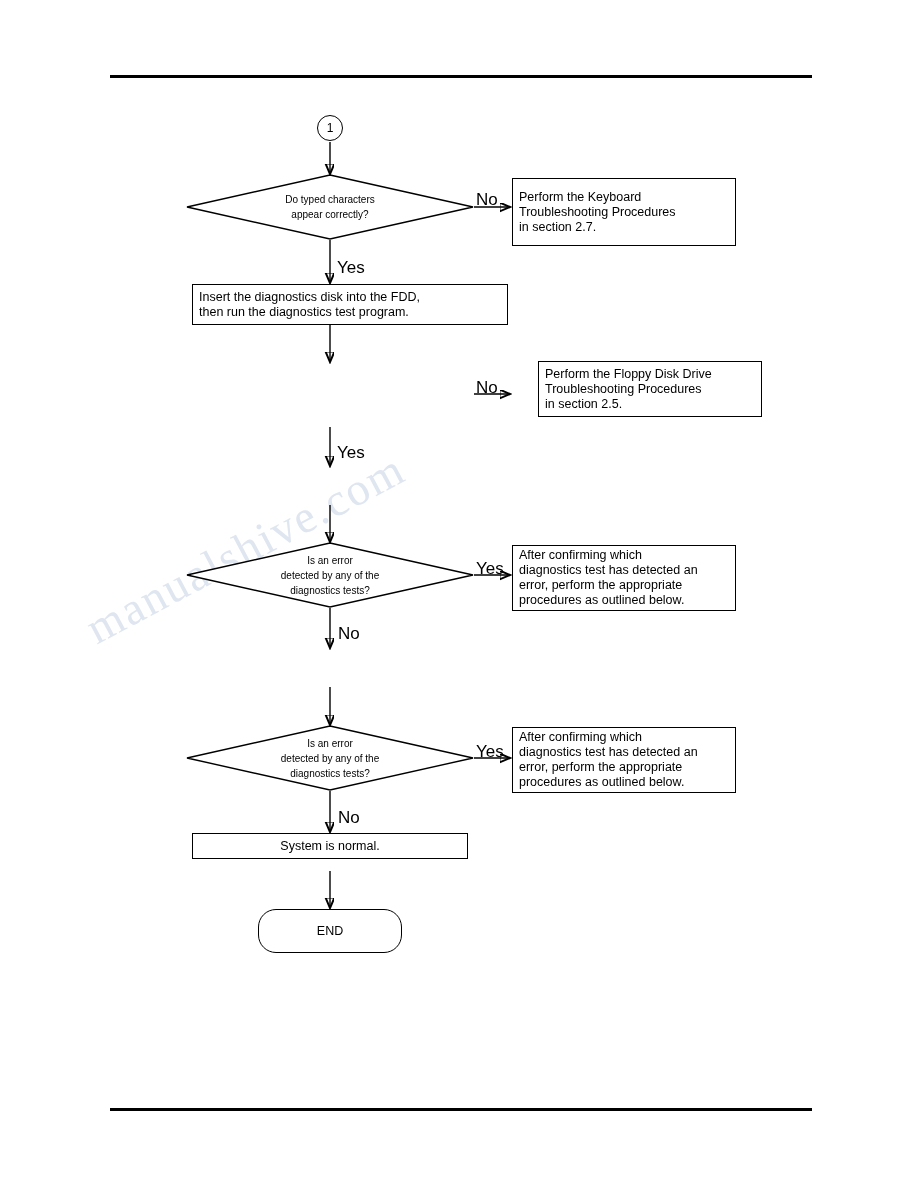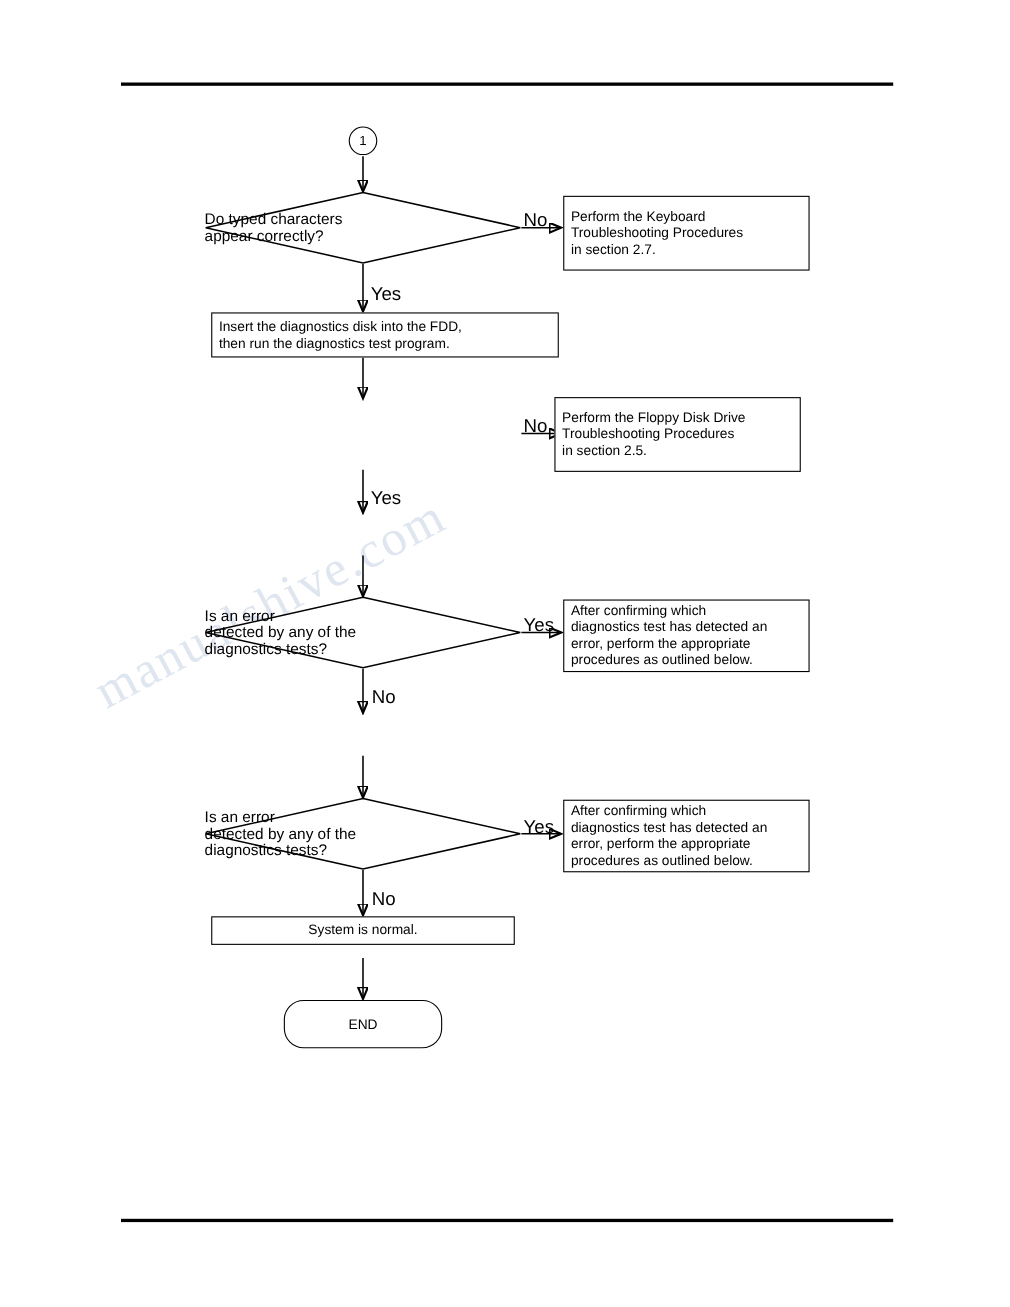--- a/index.html
+++ b/index.html
@@ -23,21 +23,21 @@
   .box.center .txt{text-align:center;left:0;right:0;}
   .term{border:1.4px solid #000;background:#fff;border-radius:18px;}
   .term .txt{position:absolute;left:0;right:0;top:50%;transform:translateY(-50%);
     text-align:center;font-size:12.5px;}
   .circ{border:1.4px solid #000;border-radius:50%;background:#fff;}
   .circ .txt{position:absolute;left:0;right:0;top:50%;transform:translateY(-50%);
     text-align:center;font-size:12px;}
   .dia{position:absolute;}
   .dia svg{position:absolute;left:0;top:0;overflow:visible;}
   .dia .txt{position:absolute;left:0;right:0;top:50%;transform:translateY(-50%);
-    font-size:14px;line-height:15px;}
+    text-align:center;font-size:10px;line-height:15px;}
   .lbl{position:absolute;font-size:17px;}
   .lines{position:absolute;left:0;top:0;width:918px;height:1188px;}
   .lines line,.lines path{stroke:#000;stroke-width:1.4;fill:none;}
 </style>
 </head>
 <body>
 
 <div class="page">
 
   <div class="rule rule-top"></div>
@@ -96,21 +96,21 @@
     <div class="txt">Perform the Keyboard<br>Troubleshooting Procedures<br>in section 2.7.</div>
   </div>
 
   <div class="node box" style="left:192px;top:284px;width:316px;height:41px;">
     <div class="txt">Insert the diagnostics disk into the FDD,<br>then run the diagnostics test program.</div>
   </div>
 
   <div class="lbl" style="left:476px;top:378px;">No</div>
   <div class="lbl" style="left:337px;top:443px;">Yes</div>
 
-  <div class="node box" style="left:504px;top:361px;width:224px;height:68px;">
+  <div class="node box" style="left:538px;top:361px;width:224px;height:56px;">
     <div class="txt">Perform the Floppy Disk Drive<br>Troubleshooting Procedures<br>in section 2.5.</div>
   </div>
 
 
   <div class="dia" style="left:186px;top:542px;width:288px;height:66px;">
     <svg width="288" height="66">
         <polygon points="144,1 287,33 144,65 1,33" fill="#fff" stroke="#000" stroke-width="1.4"></polygon>
       </svg>
     <div class="txt">Is an error<br>detected by any of the<br>diagnostics tests?</div>
   </div>

